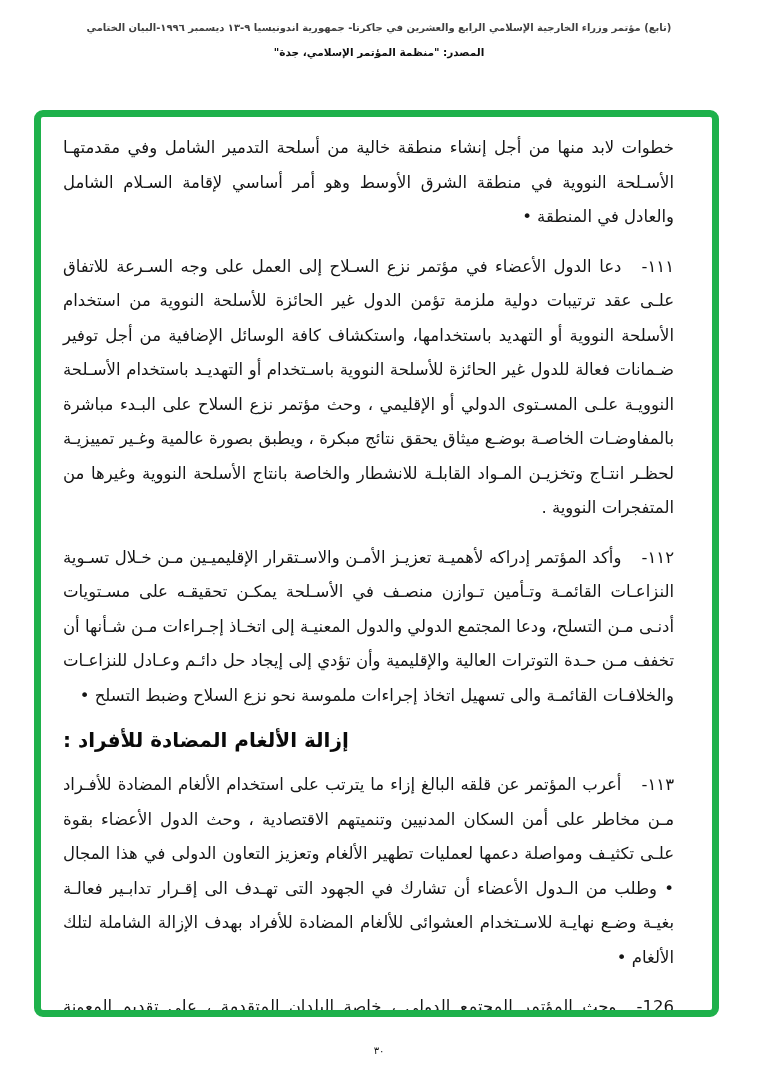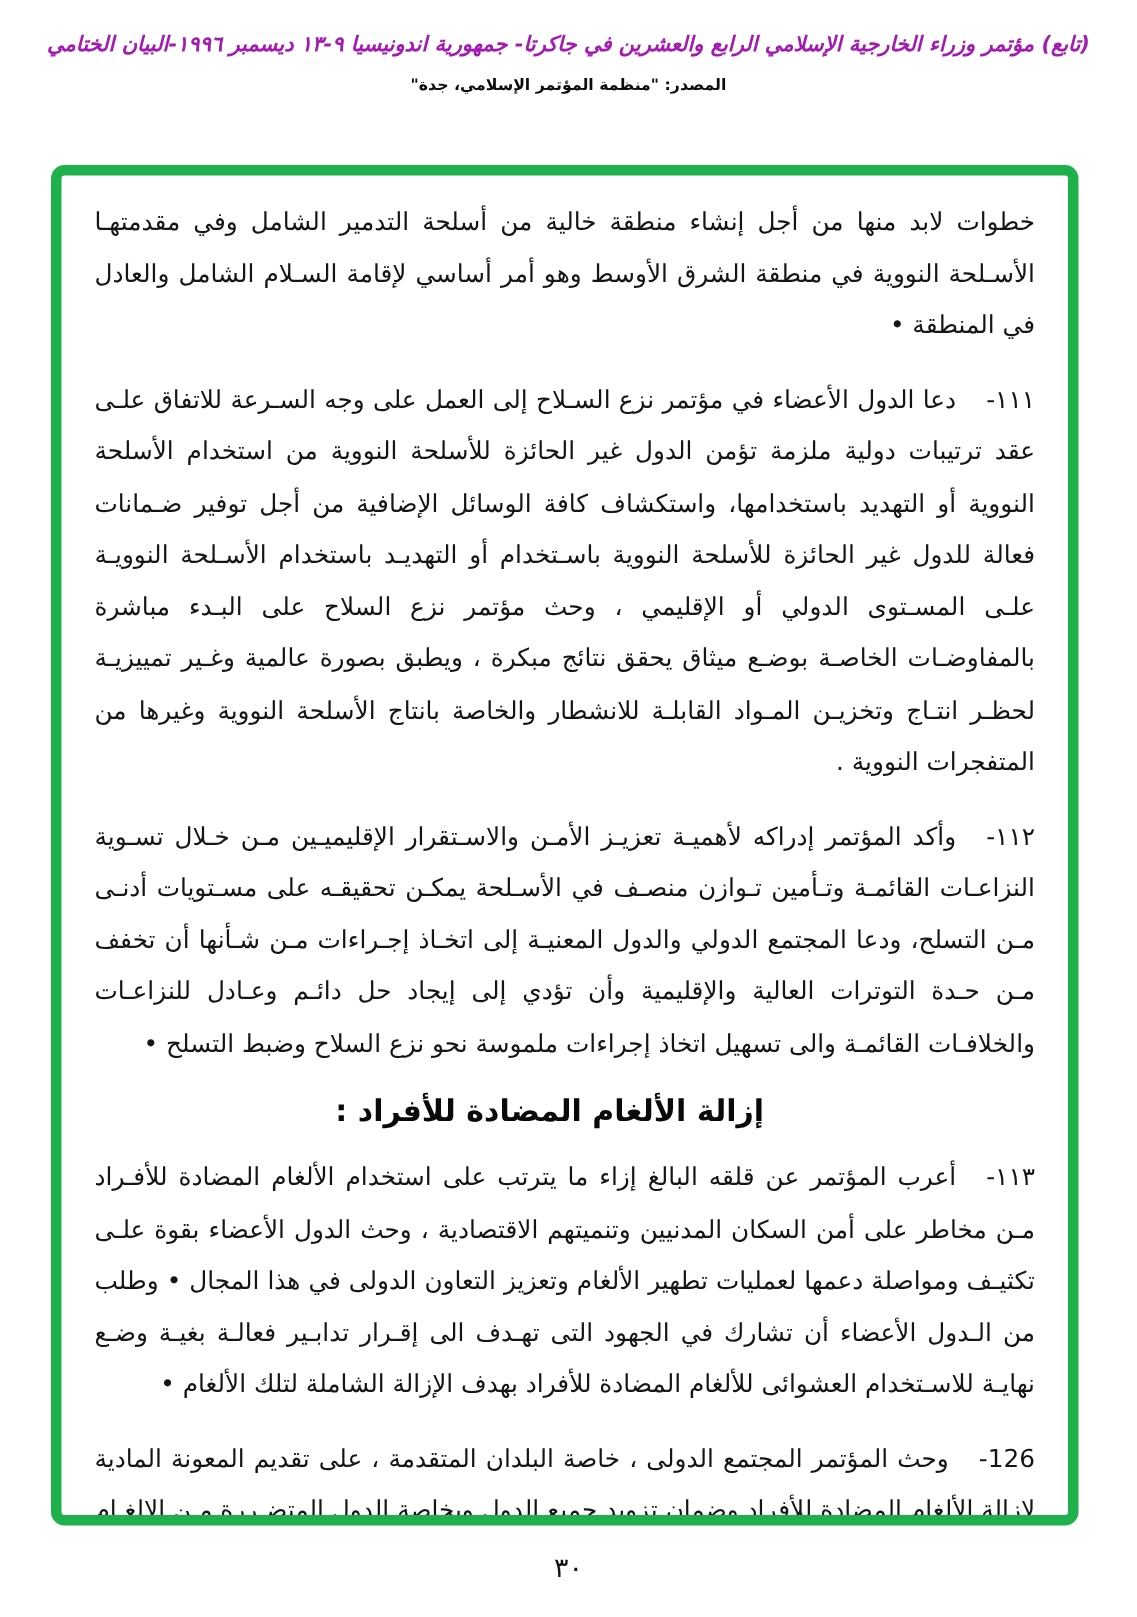--- a/index.html
+++ b/index.html
@@ -20,71 +20,70 @@
   }
   .doc-header {
     position: absolute;
     top: 22px;
     left: 0;
     right: 0;
     text-align: center;
     direction: rtl;
   }
   .doc-header .title-line {
-    font-size: 14px;
+    font-size: 10px;
     font-weight: bold;
     letter-spacing: 0;
-    color: #a21caf;
-    font-style: italic;
+    color: #404040;
   }
   .doc-header .source-line {
     font-size: 10.5px;
     font-weight: bold;
     margin-top: 13px;
     color: #0d0d0d;
   }
   .green-frame {
     position: absolute;
     left: 34px;
     top: 110px;
     width: 685px;
     height: 907px;
     border: 7px solid var(--frame-green);
     border-radius: 9px;
-    padding: 14px 22px 10px 22px;
+    padding: 14px 38px 10px 22px;
     overflow: hidden;
     direction: rtl;
   }
   .para {
     margin: 0 0 15px 0;
     font-size: 16.5px;
     line-height: 34.5px;
     text-align: justify;
     text-align-last: right;
     color: var(--ink);
   }
   .para .pnum {
     display: inline-block;
     margin-inline-end: 20px;
     white-space: nowrap;
   }
   .section-heading {
     font-size: 20px;
     font-weight: bold;
     margin: 6px 20px 16px 0;
-    text-align: center;
+    text-align: left;
     color: #0a0a0a;
   }
   .page-number {
     position: absolute;
     bottom: 22px;
     left: 0;
     right: 0;
     text-align: center;
-    font-size: 18px;
+    font-size: 10px;
     font-weight: normal;
     direction: rtl;
     color: #111;
   }
 </style>
 </head>
 <body>
 
 <div class="doc-header">
   <div class="title-line">(تابع) مؤتمر وزراء الخارجية الإسلامي الرابع والعشرين في جاكرتا- جمهورية اندونيسيا ٩-١٣ ديسمبر ١٩٩٦-البيان الختامي</div>

